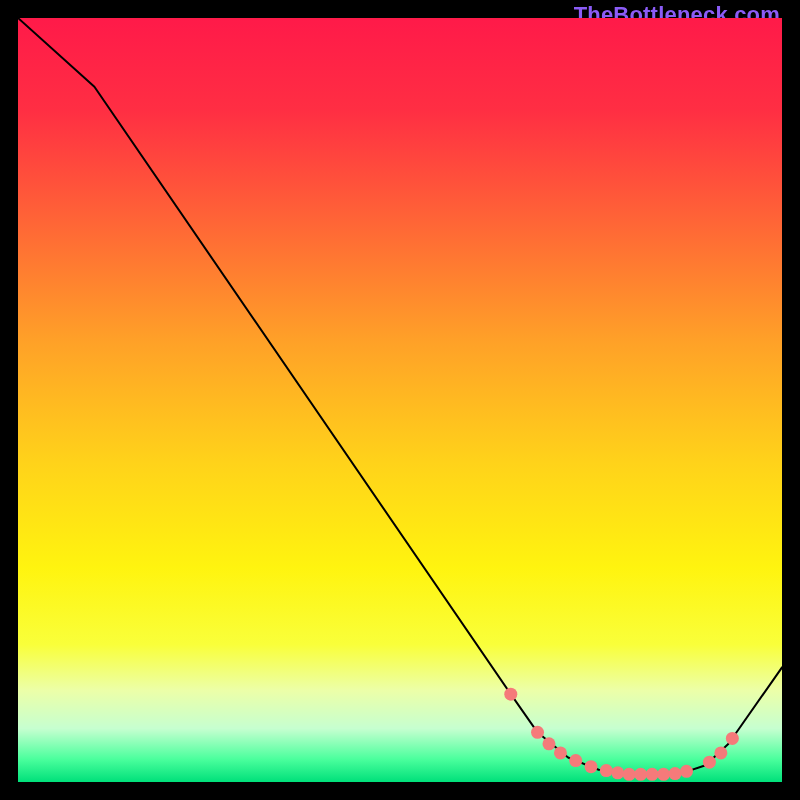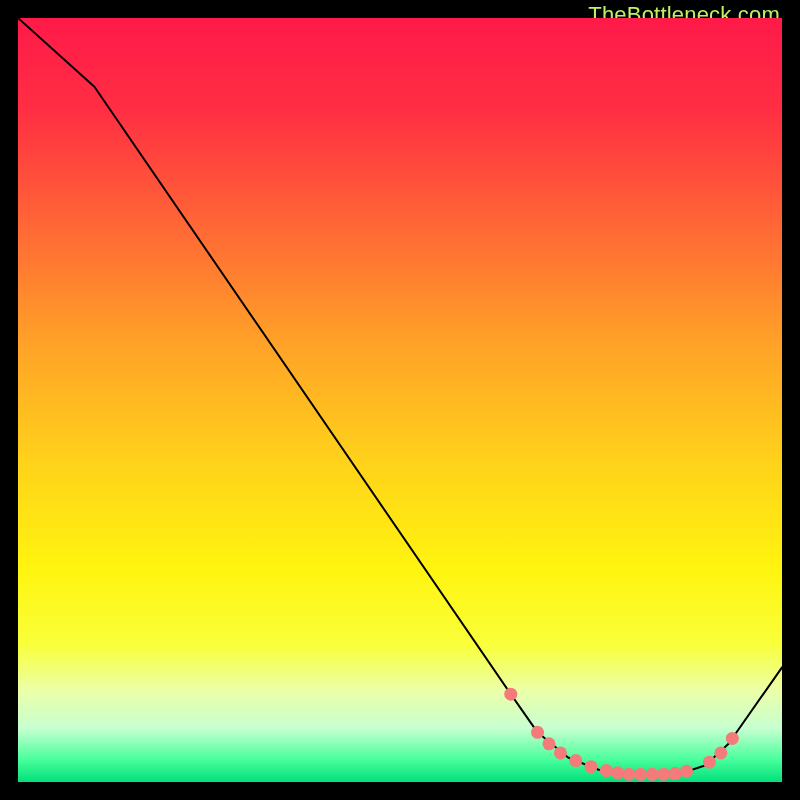--- a/index.html
+++ b/index.html
@@ -21,23 +21,23 @@
     position: absolute;
     left: 18px;
     top: 18px;
     width: 764px;
     height: 764px;
   }
   .watermark {
     position: absolute;
     top: 2px;
     right: 20px;
-    color: #bef264;
+    color: #8b5cf6;
     font-size: 22px;
-    font-weight: 400;
+    font-weight: 700;
     letter-spacing: 0.2px;
     user-select: none;
   }
 </style>
 </head>
 <body>
 
 <div class="stage">
   <div class="watermark">TheBottleneck.com</div>
 

